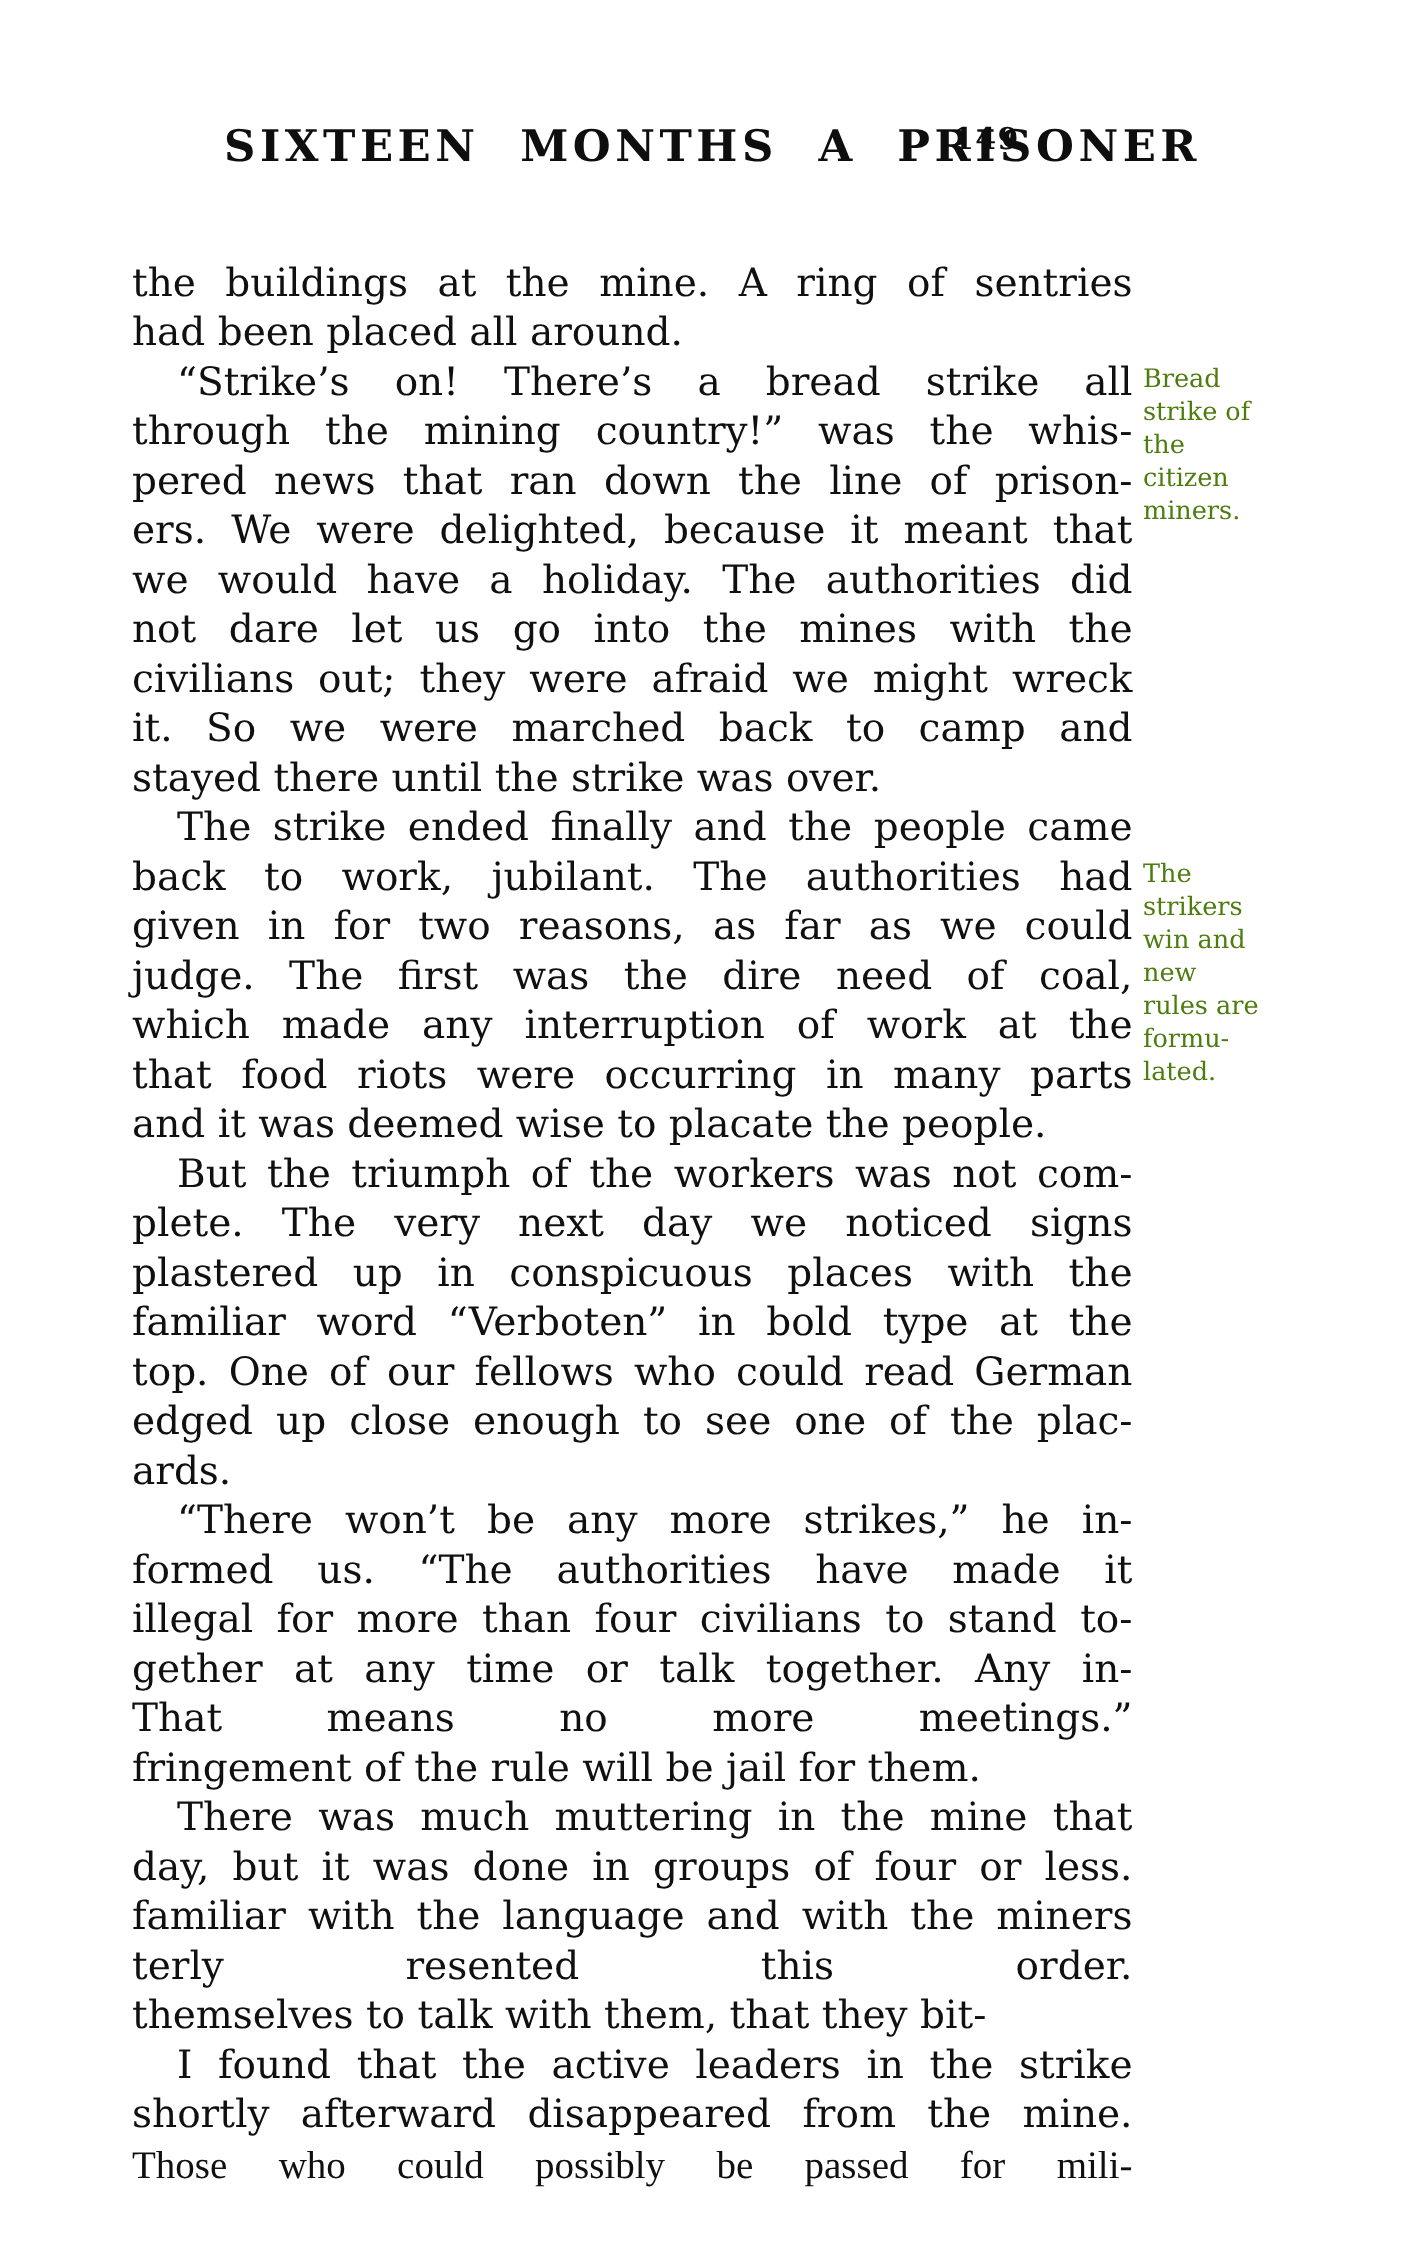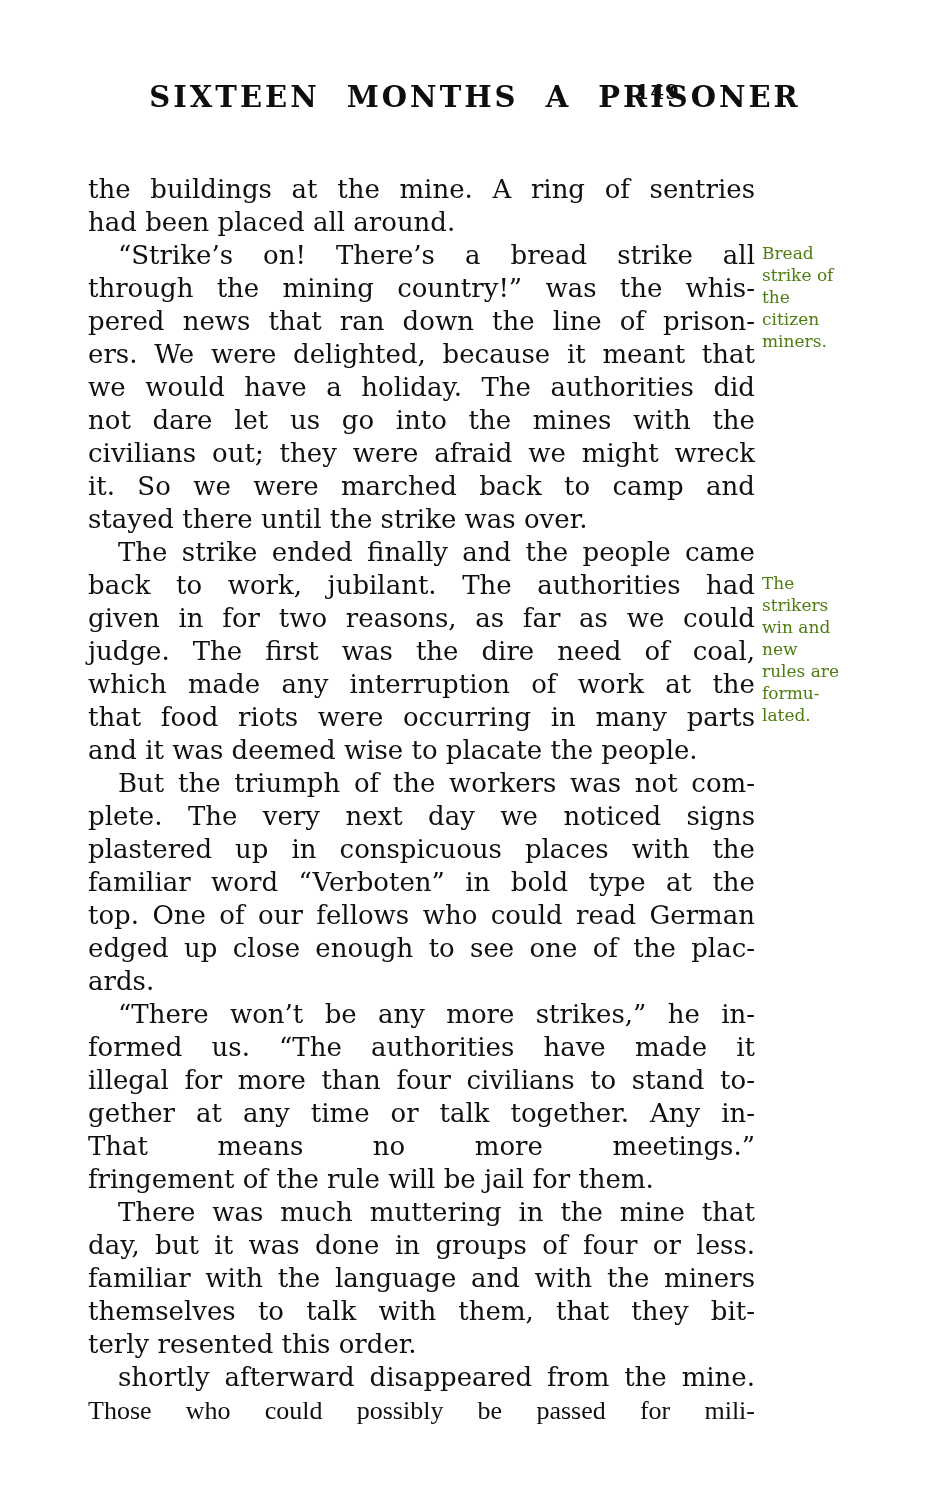--- a/index.html
+++ b/index.html
@@ -152,24 +152,25 @@
         <div class="line">illegal for more than four civilians to stand to-</div>
         <div class="line">gether at any time or talk together.  Any in-</div>
         <div class="line">That means no more meetings.”</div>
         <div class="line">fringement of the rule will be jail for them.</div>
       </div>
 
     <div class="paragraph indent">
         <div class="line">There was much muttering in the mine that</div>
         <div class="line">day, but it was done in groups of four or less.</div>
         <div class="line">familiar with the language and with the miners</div>
+        <div class="line">terly resented this order.</div>
         <div class="line">themselves to talk with them, that they bit-</div>
-        <div class="line">terly resented this order.</div>
       </div>
 
     <div class="paragraph indent cont-end">
+        <div class="line">I found that the active leaders in the strike</div>
         <div class="line">shortly afterward disappeared from the mine.</div>
         <div class="line">Those who could possibly be passed for mili-</div>
       </div>
 
   </div>
 
 </div>
 
 </body></html>

